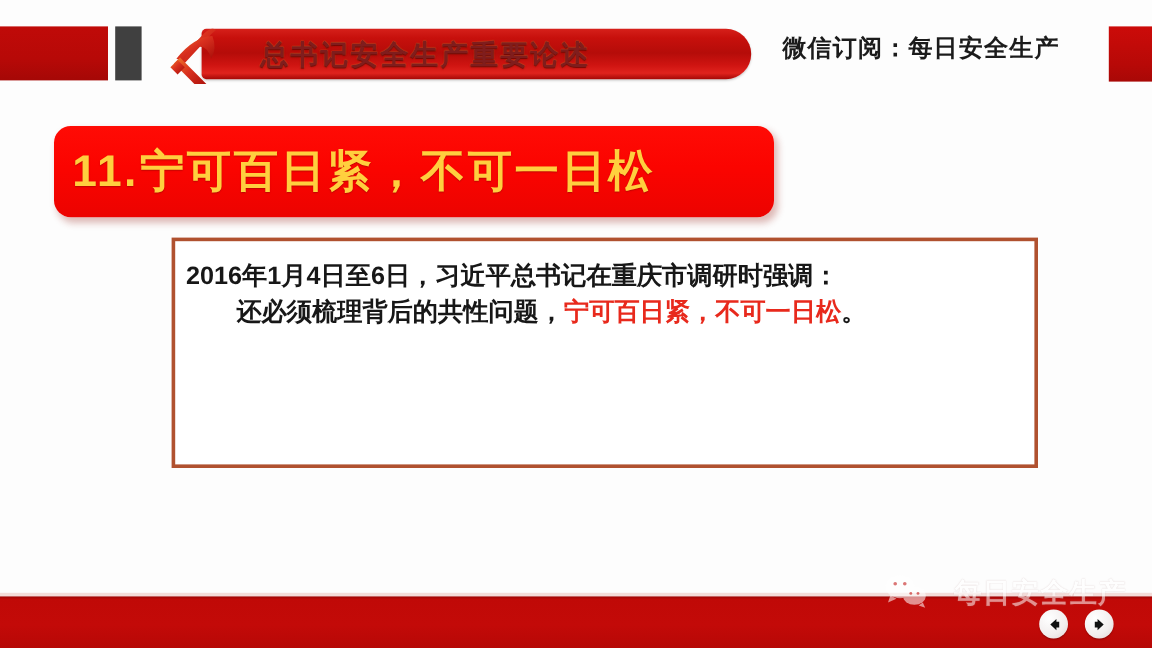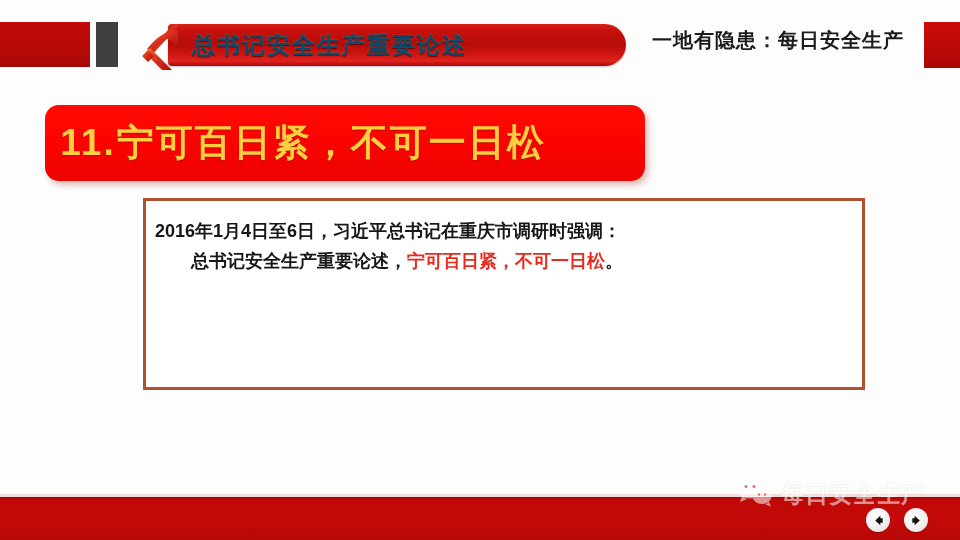--- a/index.html
+++ b/index.html
@@ -36,26 +36,26 @@
   .hdr-banner {
     position: absolute; left: 168px; top: 24px;
     width: 458px; height: 42px;
     border-radius: 4px 21px 21px 4px;
     background: linear-gradient(180deg,
         #d6201a 0%, #c7100c 18%, #b50c09 48%,
         #cf1411 72%, #e0231d 88%, #a50806 100%);
     box-shadow: 0 1px 2px rgba(0,0,0,.22);
   }
   .hdr-banner-title {
-    position: absolute; left: 192px; top: 24px;
+    position: absolute; left: 217px; top: 24px;
     width: 410px; height: 42px;
     line-height: 42px;
     font-size: 23px; font-weight: bold;
     letter-spacing: 2px;
-    color: #0c4a6e;
+    color: #7f1d1d;
     text-shadow: 0 1px 1px rgba(90,0,0,.85), 0 0 1px rgba(255,200,60,.6);
     white-space: nowrap;
   }
   .emblem {
     position: absolute; left: 136px; top: 16px;
     width: 54px; height: 54px;
   }
 
   .hdr-wechat {
     position: absolute; left: 652px; top: 27px;
@@ -93,21 +93,21 @@
   
   .body-box {
     position: absolute; left: 143px; top: 198px;
     width: 722px; height: 192px;
     border: 3px solid #b0512f;
     background: #ffffff;
   }
   .body-text {
     position: absolute; left: 155px; top: 216px;
     width: 700px;
-    font-size: 18px;
+    font-size: 21px;
     font-weight: bold;
     line-height: 30px;
     color: #171717;
     letter-spacing: 0px;
     text-indent: 0;
   }
   .body-text .p1 { display: block; }
   .body-text .p2 { display: block; text-indent: 2em; }
   .body-text .p3 { display: block; }
   .hl-red { color: #e8291c; }
@@ -118,21 +118,21 @@
     width: 960px; height: 43px;
     background: linear-gradient(180deg,#9e0504 0%, #c00907 6%, #c30a08 55%, #b60806 100%);
   }
   .footer-hairline {
     position: absolute; left: 0; bottom: 43px;
     width: 960px; height: 3px;
     background: #f3dcd9;
   }
   .watermark {
     position: absolute; left: 735px; top: 477px;
-    display: flex; align-items: center; gap: 6px;
+    display: flex; align-items: center; gap: 20px;
     opacity: .55;
   }
   .wm-text {
     font-size: 23px; font-weight: bold; letter-spacing: 1px;
     color: #ffffff;
     text-shadow: 0 0 1px rgba(180,150,150,.9);
     white-space: nowrap;
   }
   .nav-btns {
     position: absolute; left: 866px; top: 508px;
@@ -169,32 +169,32 @@
         <path d="M13 42 L9 38 L34 12 Q40 6 44 9 Q40 12 37 16 Z"></path>
         <path d="M11 33 q14 -18 30 -19 q4 10 -1 19 q-3 -10 -9 -10 q-9 0 -14 12 z"></path>
         <path d="M9 37 l5 -5 l22 22 l-5 5 z"></path>
         <path d="M6 40 l6 -6 l6 6 l-6 6 z"></path>
       </g>
     </svg>
   </div>
 
   <div class="hdr-banner-title">总书记安全生产重要论述</div>
 
-  <div class="hdr-wechat">一地有隐患：每日安全生产</div>
+  <div class="hdr-wechat">微信订阅：每日安全生产</div>
 
   <div class="title-pill"></div>
   <div class="title-pill-text">
     <span class="num">11.</span>
       <span>宁可百日紧，不可一日松</span>
   </div>
 
   <div class="body-box"></div>
   <div class="body-text">
     <span class="p1">2016年1月4日至6日，习近平总书记在重庆市调研时强调：</span>
-    <span class="p2"><span>总书记安全生产重要论述，</span><span class="hl-red">宁可百日紧，不可一日松</span><span>。</span></span>
+    <span class="p2"><span>还必须梳理背后的共性问题，</span><span class="hl-red">宁可百日紧，不可一日松</span><span>。</span></span>
   </div>
 
   <div class="footer-hairline"></div>
   <div class="footer-bar"></div>
 
   <div class="watermark">
     <span>
       <svg viewBox="0 0 40 30" width="40" height="30" aria-hidden="true">
         <g fill="#ffffff">
           <ellipse cx="15" cy="12" rx="12" ry="9.5"></ellipse>

